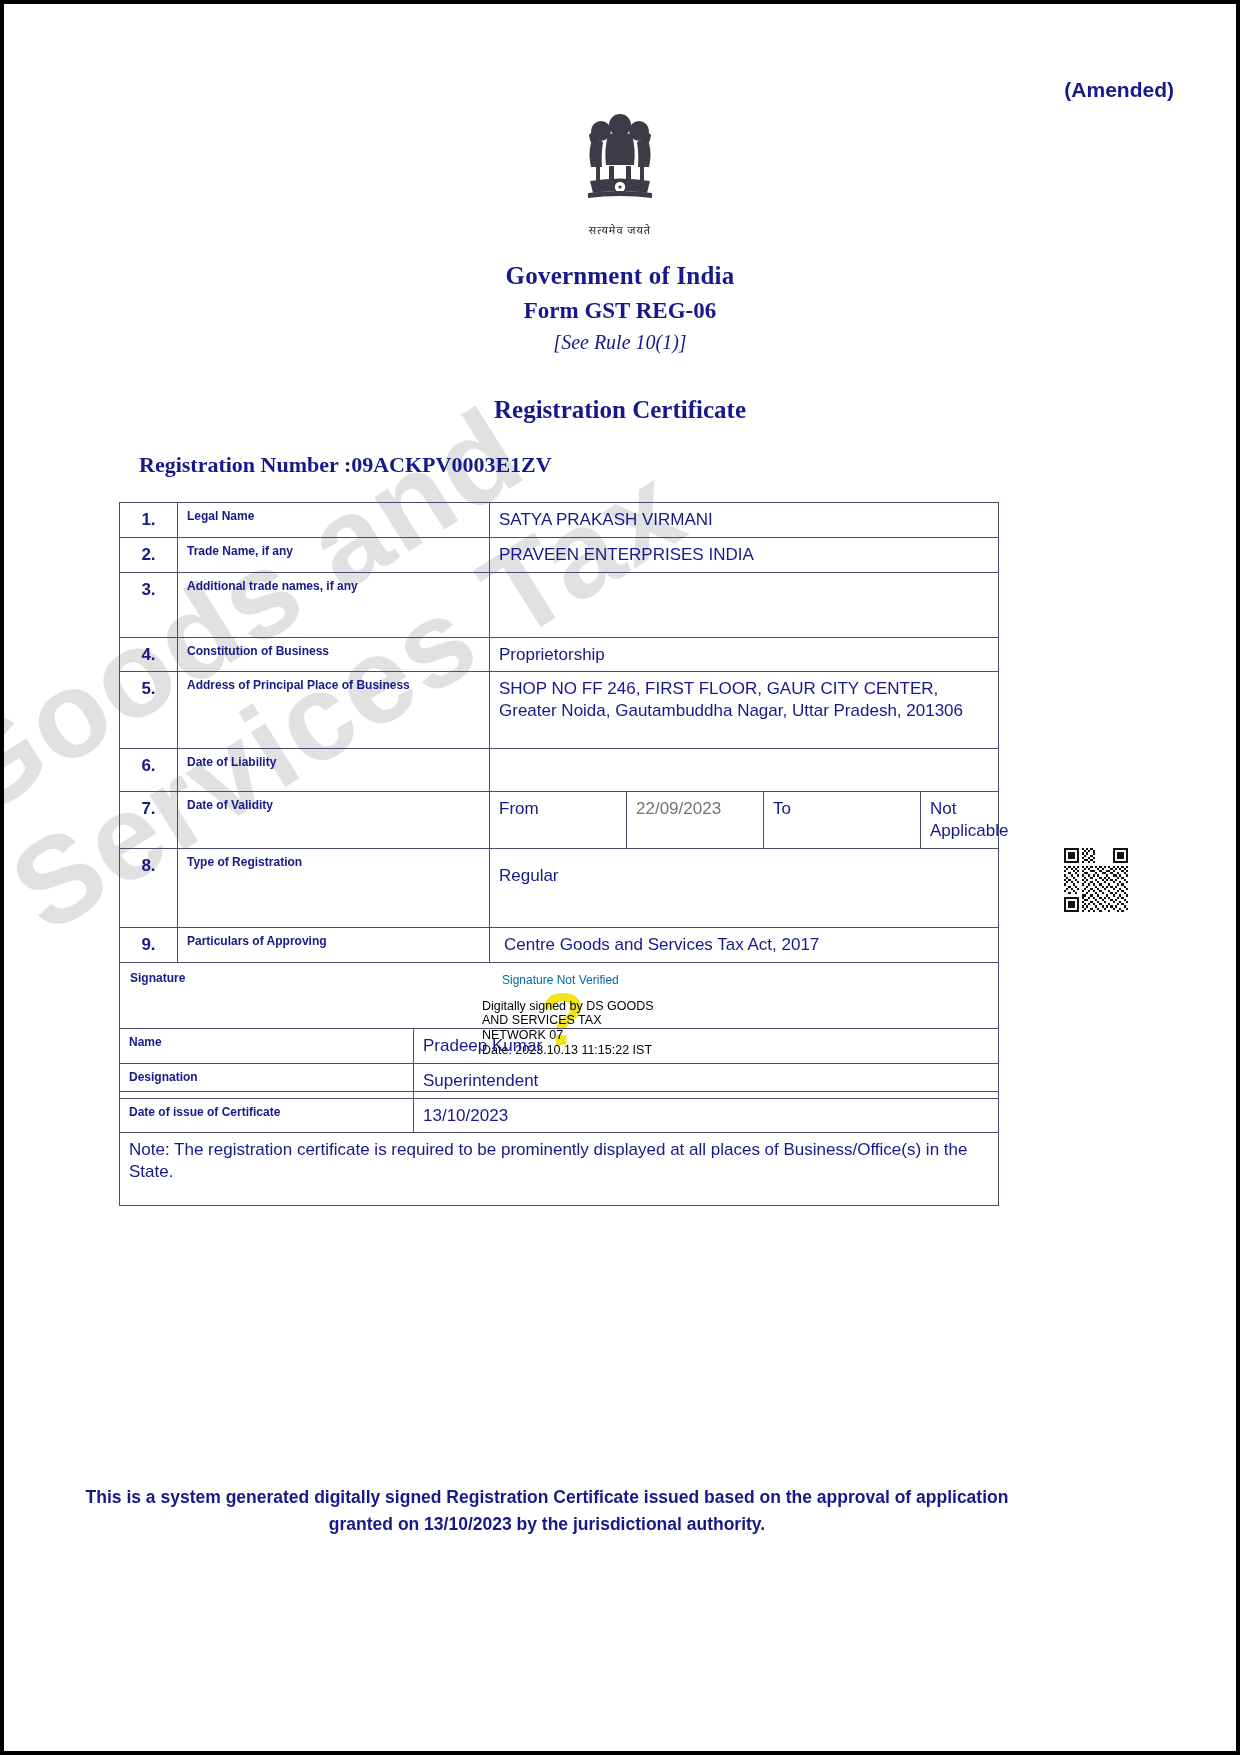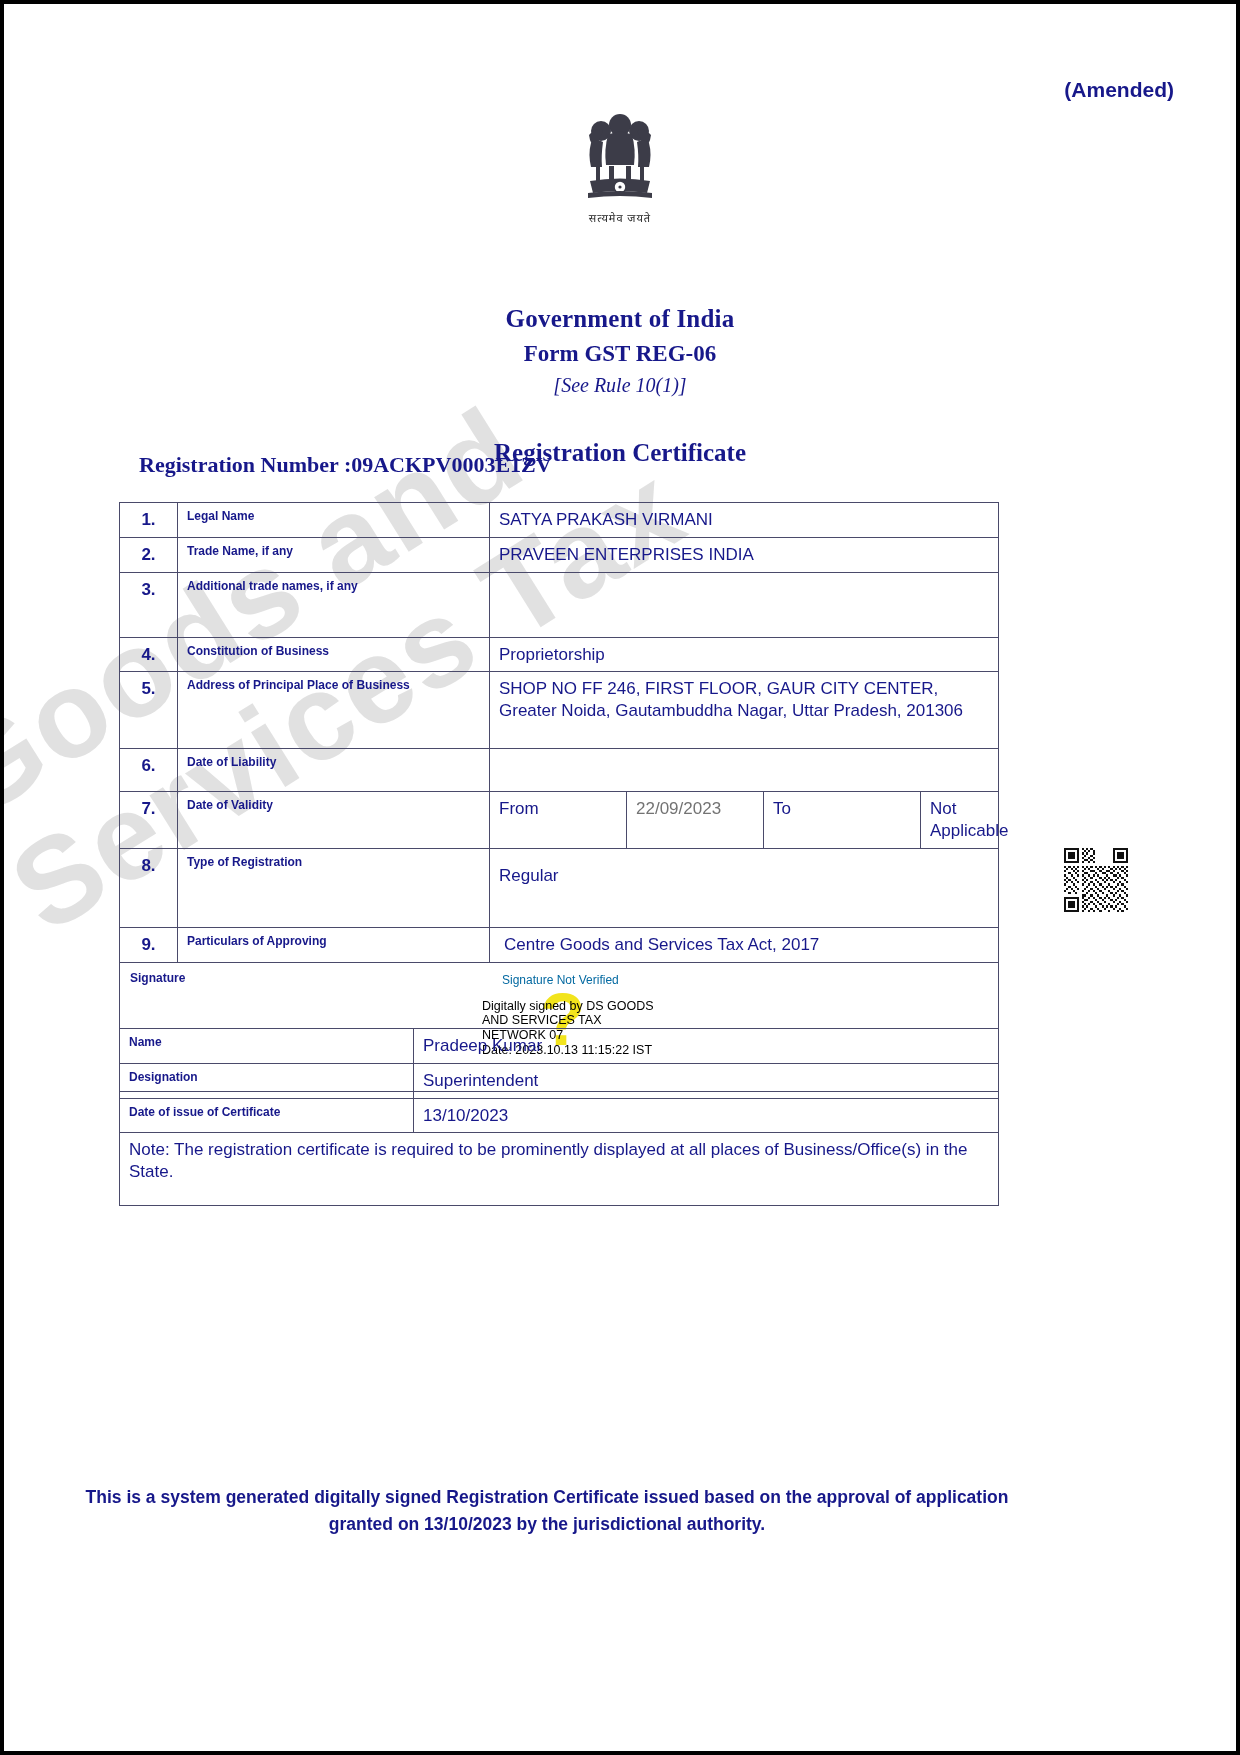--- a/index.html
+++ b/index.html
@@ -63,36 +63,35 @@
     left: 0; right: 0;
     top: 105px;
     text-align: center;
   }
   .emblem-svg { display: inline-block; }
   .emblem-motto {
     font-family: "Liberation Serif", serif;
     font-size: 11px;
     color: #222;
     letter-spacing: 1px;
-    margin-top: 1px;
+    margin-top: 13px;
   }
 
   .title-block {
     position: absolute;
     left: 0; right: 0;
     top: 258px;
     text-align: center;
     color: #17188a;
     font-family: "Liberation Serif", serif;
   }
   .t-gov {
     font-size: 25px;
     font-weight: bold;
     letter-spacing: 0.2px;
-    margin-top: 43px;
   }
   .t-form {
     font-size: 23px;
     font-weight: bold;
     margin-top: 8px;
   }
   .t-rule {
     font-size: 20px;
     font-style: italic;
     margin-top: 7px;

